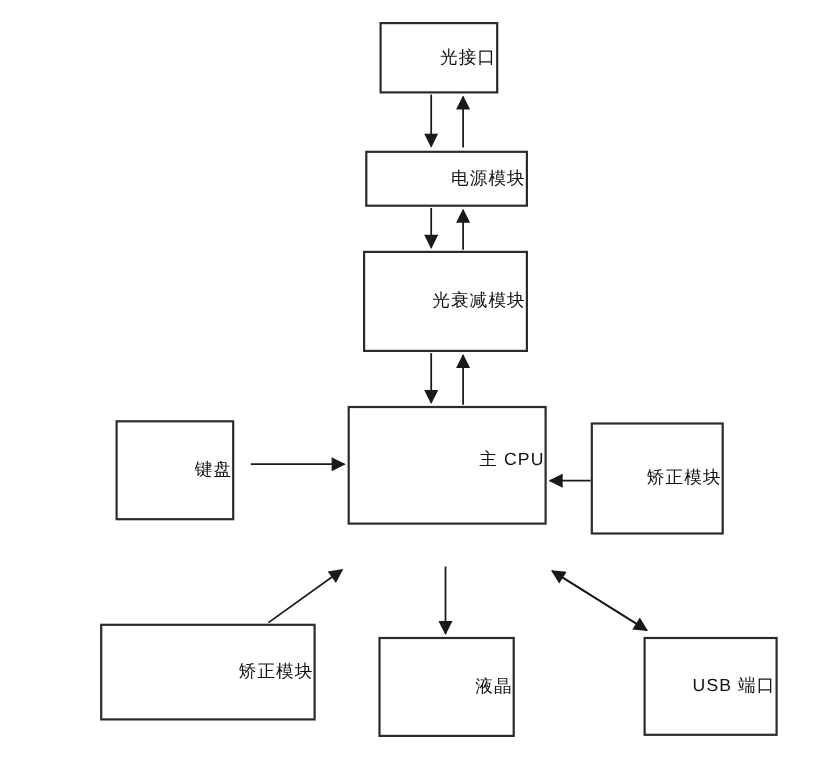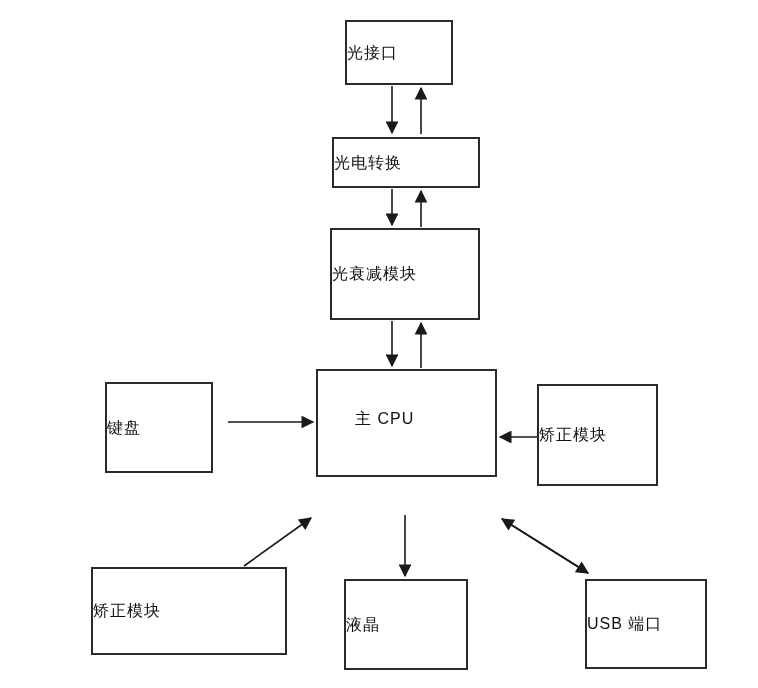--- a/index.html
+++ b/index.html
@@ -23,21 +23,21 @@
     height: 688px;
     pointer-events: none;
   }
   .node {
     position: absolute;
     box-sizing: border-box;
     border: 2px solid #2b2b2b;
     background: #ffffff;
     display: flex;
     align-items: center;
-    justify-content: flex-start;
+    justify-content: flex-end;
     color: #111111;
     font-size: 16px;
     letter-spacing: 1px;
     line-height: 1.2;
     white-space: nowrap;
   }
   .node span { display: inline-block; }
   
   .n-optical-interface      { left: 345px; top: 20px;  width: 108px; height: 65px; }
   .n-photoelectric          { left: 332px; top: 137px; width: 148px; height: 51px; }
@@ -81,21 +81,21 @@
 
     <line x1="502" y1="519" x2="588" y2="573" stroke="#1a1a1a" stroke-width="1.6" marker-end="url(#arrow)"></line>
     <line x1="588" y1="573" x2="502" y2="519" stroke="#1a1a1a" stroke-width="1.6" marker-end="url(#arrow)"></line>
   </svg>
 
   <div class="node n-optical-interface">
     <span>光接口</span>
   </div>
 
   <div class="node n-photoelectric">
-    <span>光电转换</span>
+    <span>电源模块</span>
   </div>
 
   <div class="node n-attenuation">
     <span>光衰减模块</span>
   </div>
 
   <div class="node n-main-cpu">
     <span>主 CPU</span>
   </div>
 

